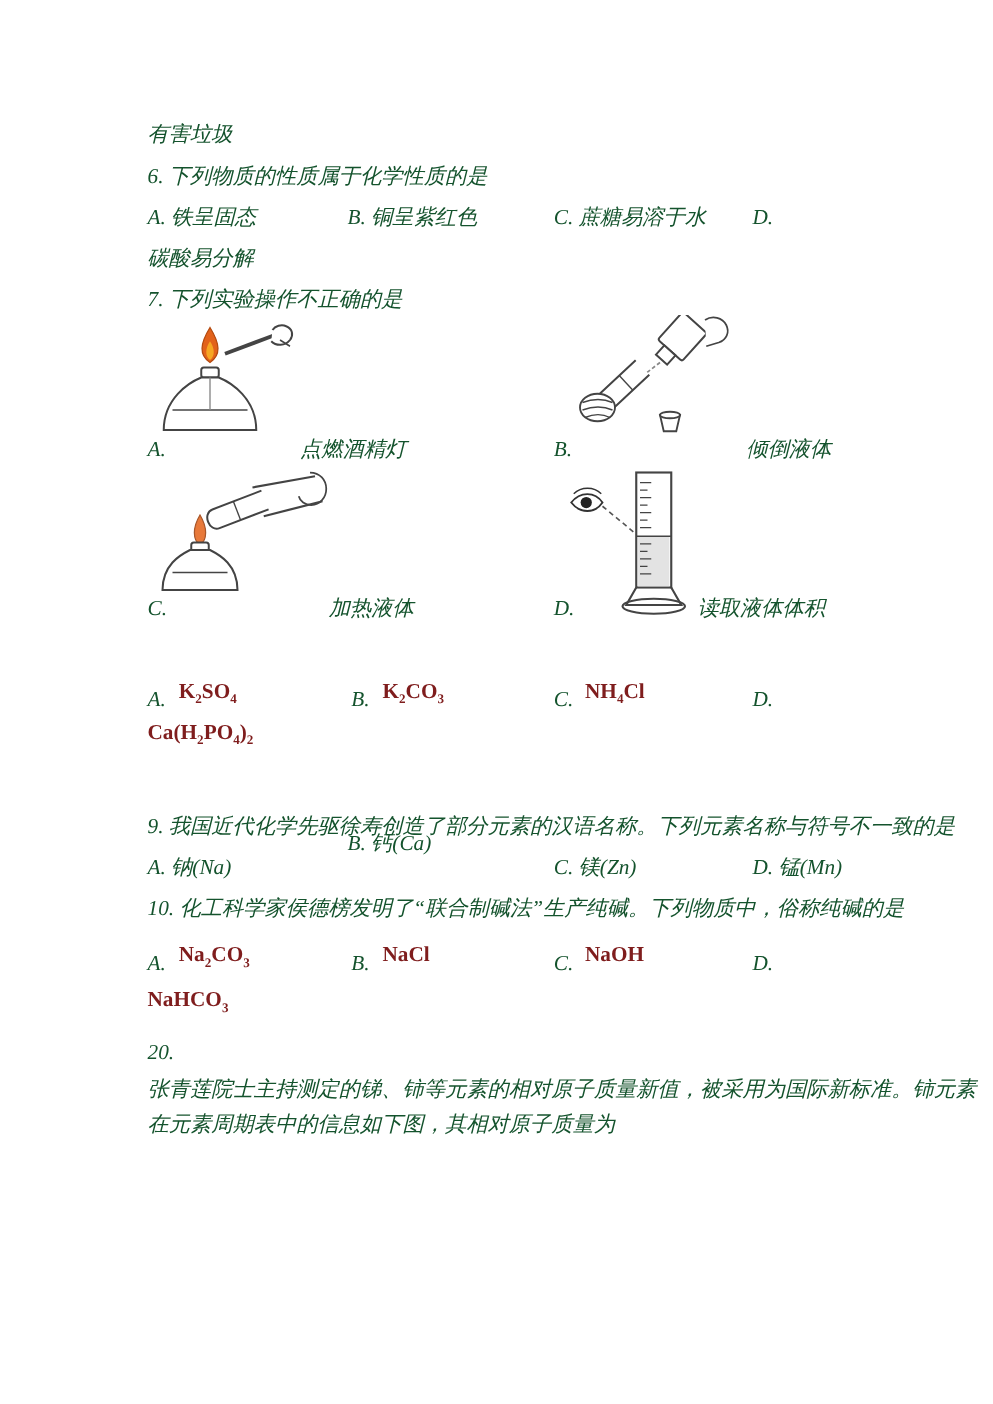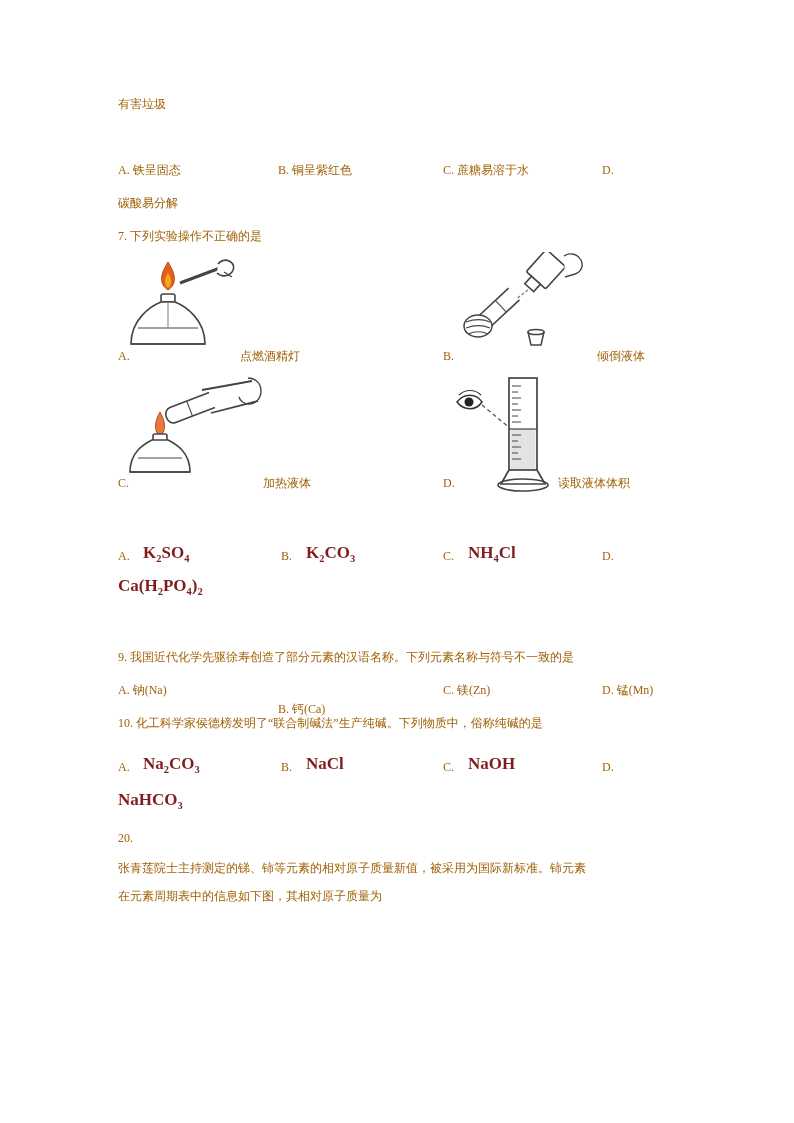--- a/index.html
+++ b/index.html
@@ -4,37 +4,38 @@
 <style>
   * { margin:0; padding:0; box-sizing:border-box; }
   html,body { background:#ffffff; }
   body { font-family:"Liberation Serif","DejaVu Serif",serif; }
   #page {
     position:relative; width:794px; height:1123px;
     background:#ffffff; color:#141414; overflow:hidden;
   }
   .line {
     position:absolute; white-space:nowrap;
-    font-size:12px; line-height:1.25; color:#a16207;
+    font-size:17px; line-height:1.25; color:#14532d;font-style:italic;
   }
   .formula {
     position:absolute; white-space:nowrap;
     font-family:"Liberation Serif",serif; font-weight:bold;
     font-size:17px; color:#7f1d1d;
   }
   .formula sub { font-size:10.5px; line-height:0; }
   .figure { position:absolute; }
 </style>
 </head>
 <body>
 
 <div id="page">
 
   <div class="line" style="left:118px; top:97px">有害垃圾</div>
 
+  <div class="line" style="left:118px; top:130px">6. 下列物质的性质属于化学性质的是</div>
   <div class="line" style="left:118px; top:163px">A. 铁呈固态</div>
   <div class="line" style="left:278px; top:163px">B. 铜呈紫红色</div>
   <div class="line" style="left:443px; top:163px">C. 蔗糖易溶于水</div>
   <div class="line" style="left:602px; top:163px">D.</div>
   <div class="line" style="left:118px; top:196px">碳酸易分解</div>
 
   <div class="line" style="left:118px; top:229px">7. 下列实验操作不正确的是</div>
 
   <div class="figure" style="left:116px; top:256px">
     <svg width="122" height="92" viewBox="0 0 122 92">
@@ -131,21 +132,21 @@
   <div class="line" style="left:281px; top:549px">B.</div>
   <div class="formula" style="left:306px; top:543px">K<sub>2</sub>CO<sub>3</sub></div>
   <div class="line" style="left:443px; top:549px">C.</div>
   <div class="formula" style="left:468px; top:543px">NH<sub>4</sub>Cl</div>
   <div class="line" style="left:602px; top:549px">D.</div>
   <div class="formula" style="left:118px; top:576px">Ca(H<sub>2</sub>PO<sub>4</sub>)<sub>2</sub></div>
 
 
   <div class="line" style="left:118px; top:650px">9. 我国近代化学先驱徐寿创造了部分元素的汉语名称。下列元素名称与符号不一致的是</div>
   <div class="line" style="left:118px; top:683px">A. 钠(Na)</div>
-  <div class="line" style="left:278px; top:702px">B. 钙(Ca)</div>
+  <div class="line" style="left:278px; top:664px">B. 钙(Ca)</div>
   <div class="line" style="left:443px; top:683px">C. 镁(Zn)</div>
   <div class="line" style="left:602px; top:683px">D. 锰(Mn)</div>
 
   <div class="line" style="left:118px; top:716px">10. 化工科学家侯德榜发明了“联合制碱法”生产纯碱。下列物质中，俗称纯碱的是</div>
   <div class="line" style="left:118px; top:760px">A.</div>
   <div class="formula" style="left:143px; top:754px">Na<sub>2</sub>CO<sub>3</sub></div>
   <div class="line" style="left:281px; top:760px">B.</div>
   <div class="formula" style="left:306px; top:754px">NaCl</div>
   <div class="line" style="left:443px; top:760px">C.</div>
   <div class="formula" style="left:468px; top:754px">NaOH</div>

